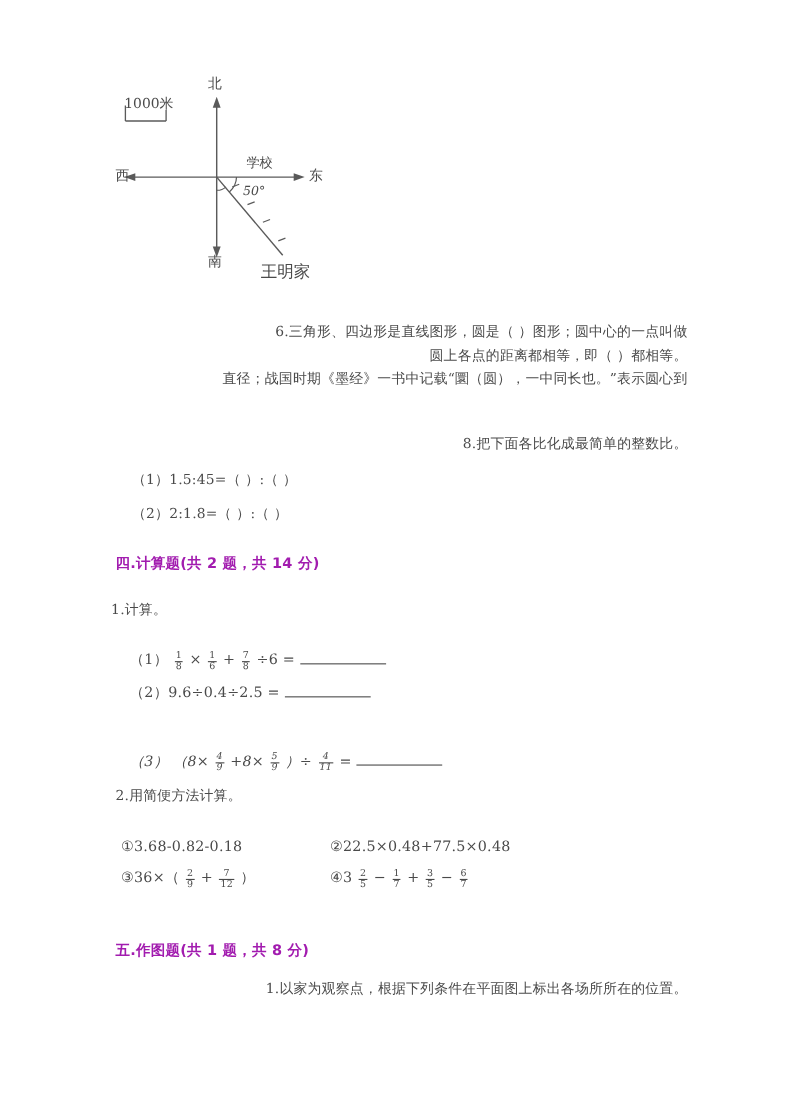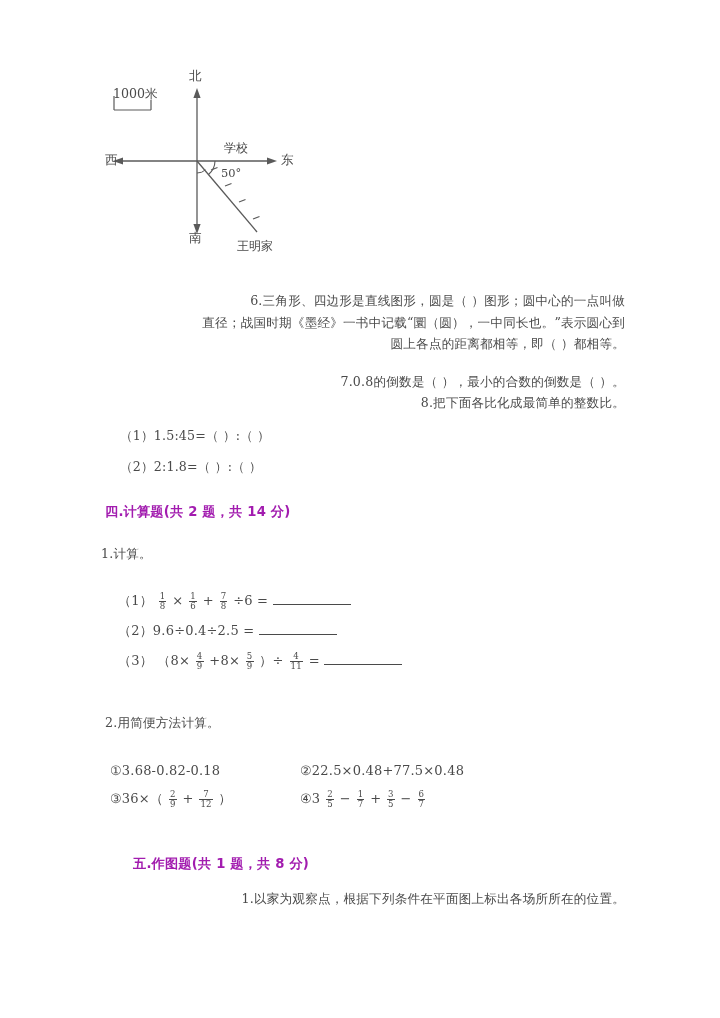--- a/index.html
+++ b/index.html
@@ -122,34 +122,31 @@
     <div style="position:absolute; left:84px; top:6px; font-size:12.6px; color:#4a4a4a;">北</div>
 
     <div style="position:absolute; left:84px; top:168px; font-size:12.6px; color:#4a4a4a;">南</div>
 
     <div style="position:absolute; left:176px; top:90px; font-size:12.6px; color:#4a4a4a;">东</div>
 
     <div style="position:absolute; left:0px; top:90px; font-size:12.6px; color:#4a4a4a;">西</div>
 
     <div style="position:absolute; left:90px; top:78px; font-size:12px; color:#4a4a4a;margin-left:29px;">学校</div>
 
-    <div style="position:absolute; left:116px; top:104px; font-size:11.4px; color:#4a4a4a;">50°</div>
-
-    <div style="position:absolute; left:132px; top:176px; font-size:12px; color:#4a4a4a;">王明家</div>
+    <div style="position:absolute; left:116px; top:104px; font-size:11.4px; color:#4a4a4a;font-style:italic;">50°</div>
+
+    <div style="position:absolute; left:132px; top:176px; font-size:15px; color:#4a4a4a;">王明家</div>
   </div>
 
   <div class="blk cn" style="left:105px; top:290px; width:520px;">
     <div class="q-line">6.三角形、四边形是直线图形，圆是（           ）图形；圆中心的一点叫做</div>
+    <div class="q-line">圆上各点的距离都相等，即（           ）都相等。</div>
     <div class="q-line">直径；战国时期《墨经》一书中记载“圜（圆），一中同长也。”表示圆心到</div>
-    <div class="q-line">圆上各点的距离都相等，即（           ）都相等。</div>
-  </div>
-
-  <div class="blk cn" style="left:105px; top:371px; width:520px;">
-    <div class="q-line">7.0.8的倒数是（        ），最小的合数的倒数是（        ）。</div>
-  </div>
+  </div>
+
 
   <div class="blk cn" style="left:105px; top:392px; width:520px;">
     <div class="q-line">8.把下面各比化成最简单的整数比。</div>
   </div>
   <div class="blk cn" style="left:120px; top:425px;">
     <div class="q-line">（1）1.5:45=（        ）:（        ）</div>
   </div>
   <div class="blk cn" style="left:120px; top:456px;">
     <div class="q-line">（2）2:1.8=（        ）:（        ）</div>
   </div>
@@ -179,21 +176,21 @@
     <span>÷6</span>
     <span>=</span>
     <span class="ansline" style="width:78px;"></span>
   </div>
 
   <div class="blk cn nowrap" style="left:118px; top:620px; font-size:13px;">
     <span>（2）9.6÷0.4÷2.5 =</span>
     <span class="ansline" style="width:78px;"></span>
   </div>
 
-  <div class="blk cn nowrap" style="left:118px; top:650px; font-size:13px;">
+  <div class="blk cn nowrap" style="left:118px; top:682px; font-size:13px;font-style:italic;">
     <span>（3）</span>
     <span>（8×</span>
     <span class="frac">
       <span class="num">4</span>
       <span class="den">9</span>
     </span>
     <span>+8×</span>
     <span class="frac">
       <span class="num">5</span>
       <span class="den">9</span>
@@ -248,19 +245,19 @@
       <span class="num">3</span>
       <span class="den">5</span>
     </span>
     <span>−</span>
     <span class="frac">
       <span class="num">6</span>
       <span class="den">7</span>
     </span>
   </div>
 
-  <div class="sec-head" style="left:105px; top:855px;margin-left:28px;">五.作图题(共 1 题，共 8 分)</div>
+  <div class="sec-head" style="left:105px; top:855px;">五.作图题(共 1 题，共 8 分)</div>
 
   <div class="blk cn" style="left:105px; top:888px; width:520px;">
     <div class="q-line">1.以家为观察点，根据下列条件在平面图上标出各场所所在的位置。</div>
   </div>
 
 </div>
 
 </body></html>

